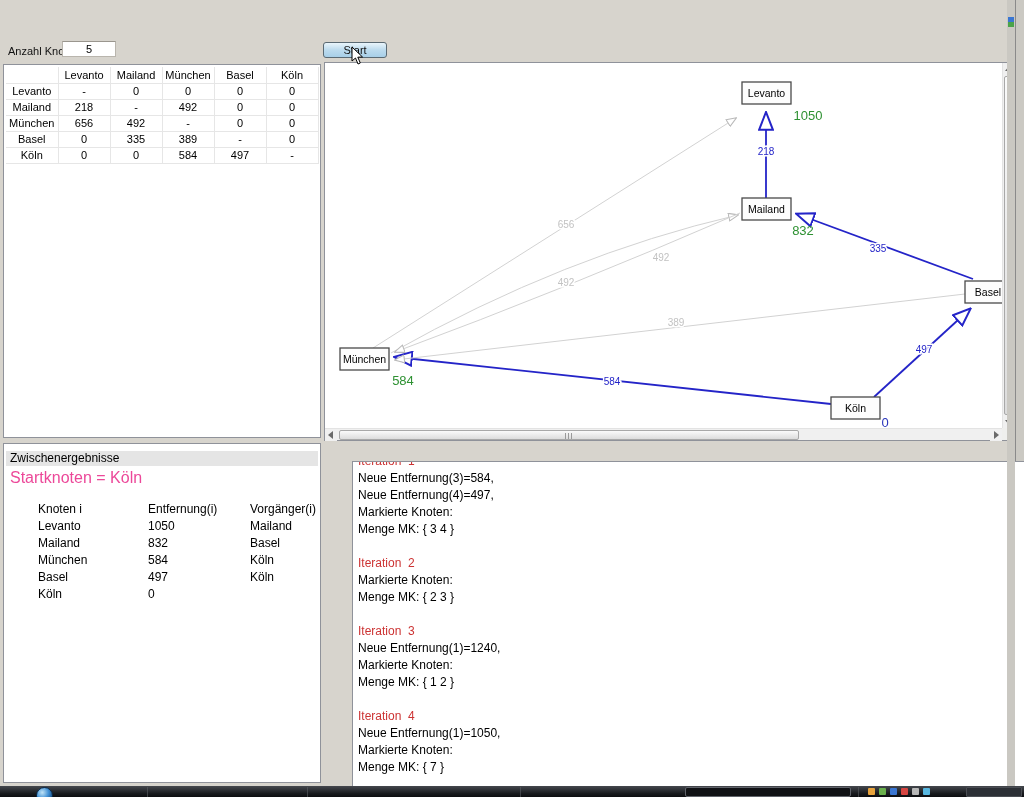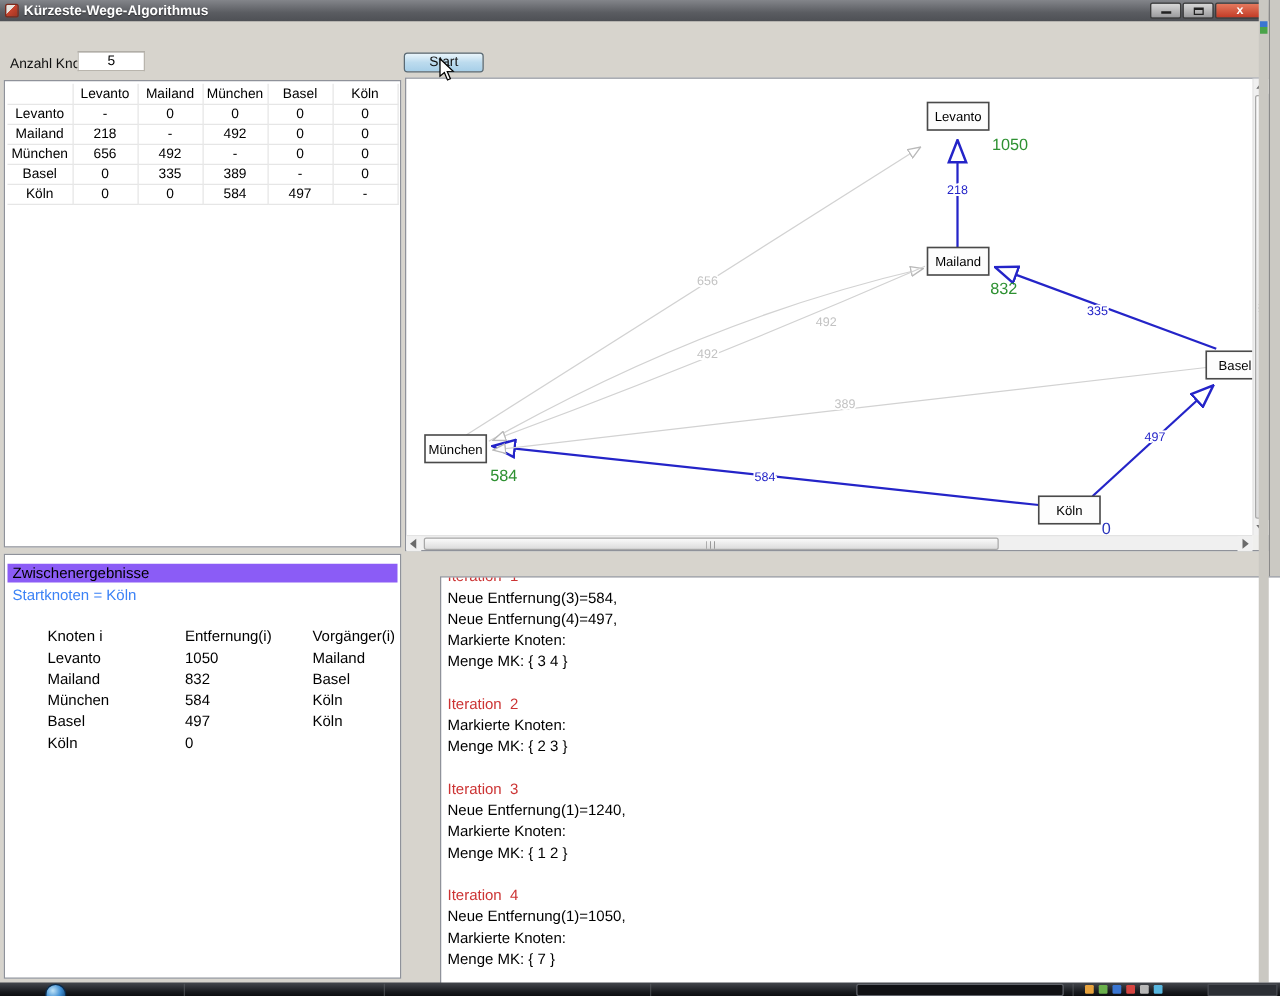--- a/index.html
+++ b/index.html
@@ -79,22 +79,22 @@
            border:1px solid #a8a8a8; border-radius:2px; }
   .thumb-v { left:1px; width:10px; }
   .thumb-h { top:1px; height:10px; }
   .grip-v { position:absolute; left:2px; top:50%; margin-top:-4px; width:6px; height:8px;
             background:repeating-linear-gradient(0deg,#9a9a9a 0 1px,transparent 1px 3px); }
   .grip-h { position:absolute; top:2px; left:50%; margin-left:-4px; height:6px; width:8px;
             background:repeating-linear-gradient(90deg,#9a9a9a 0 1px,transparent 1px 3px); }
 
   
   .res-title { position:absolute; left:2px; top:7px; right:2px; height:15px;
-               background:#8b5cf6; font-size:12px; color:#000; padding-left:4px; line-height:15px; }
-  .res-start { position:absolute; left:6px; top:25px; font-size:12px; color:#3b82f6; }
+               background:#e5e5e5; font-size:12px; color:#000; padding-left:4px; line-height:15px; }
+  .res-start { position:absolute; left:6px; top:25px; font-size:16px; color:#ec4899; }
   .res-grid { position:absolute; left:6px; top:58px; right:4px;margin-left:28px; }
   .res-row { display:flex; height:17px; font-size:12px; color:#000; }
   .res-c1 { width:106px; } .res-c2 { width:106px; padding-left:4px; } .res-c3 { flex:1; }
 
   
   .log-clip { position:absolute; left:0; top:0; right:12px; bottom:12px; overflow:hidden; }
   .log-content { margin-top:-9px; padding-left:5px; }
   .log-line { font-size:12px; line-height:17px; color:#000; white-space:pre; }
   .log-title { color:#cc3333; }
   .log-gap { height:17px; }
@@ -115,35 +115,20 @@
                  background:#101114; border:1px solid #606océ3; border:1px solid #60636a; border-radius:2px; }
   .tray-icon { position:absolute; top:2px; width:7px; height:7px; border-radius:1px; }
   .tray-clock { position:absolute; right:2px; top:1px; width:56px; height:10px;
                 background:#2c2f35; border:1px solid #4a4d53; border-radius:1px; }
 </style>
 </head>
 <body>
 
 <div class="window">
 
-  <div class="titlebar">
-    <div class="app-icon"></div>
-    <span class="title-text">Kürzeste-Wege-Algorithmus</span>
-    <div class="winbtns">
-      <div class="wbtn">
-          <div class="glyph-min"></div>
-        </div>
-      <div class="wbtn">
-          <div class="glyph-max"></div>
-        </div>
-      <div class="wbtn close">
-          <div class="glyph-x">x</div>
-        </div>
-    </div>
-  </div>
 
 
   <div class="toolbar">
     <span class="anzahl-label">Anzahl Knoten:</span>
     <input class="num-input" value="5" style="">
     <button class="start-btn">Start</button>
     <svg class="cursor" width="14" height="20">
       <path d="M2,1 L2,15 L5.5,12 L8,18 L10.3,17 L7.8,11.2 L12.5,11 Z" fill="#fff" stroke="#000" stroke-width="1"></path>
     </svg>
   </div>

